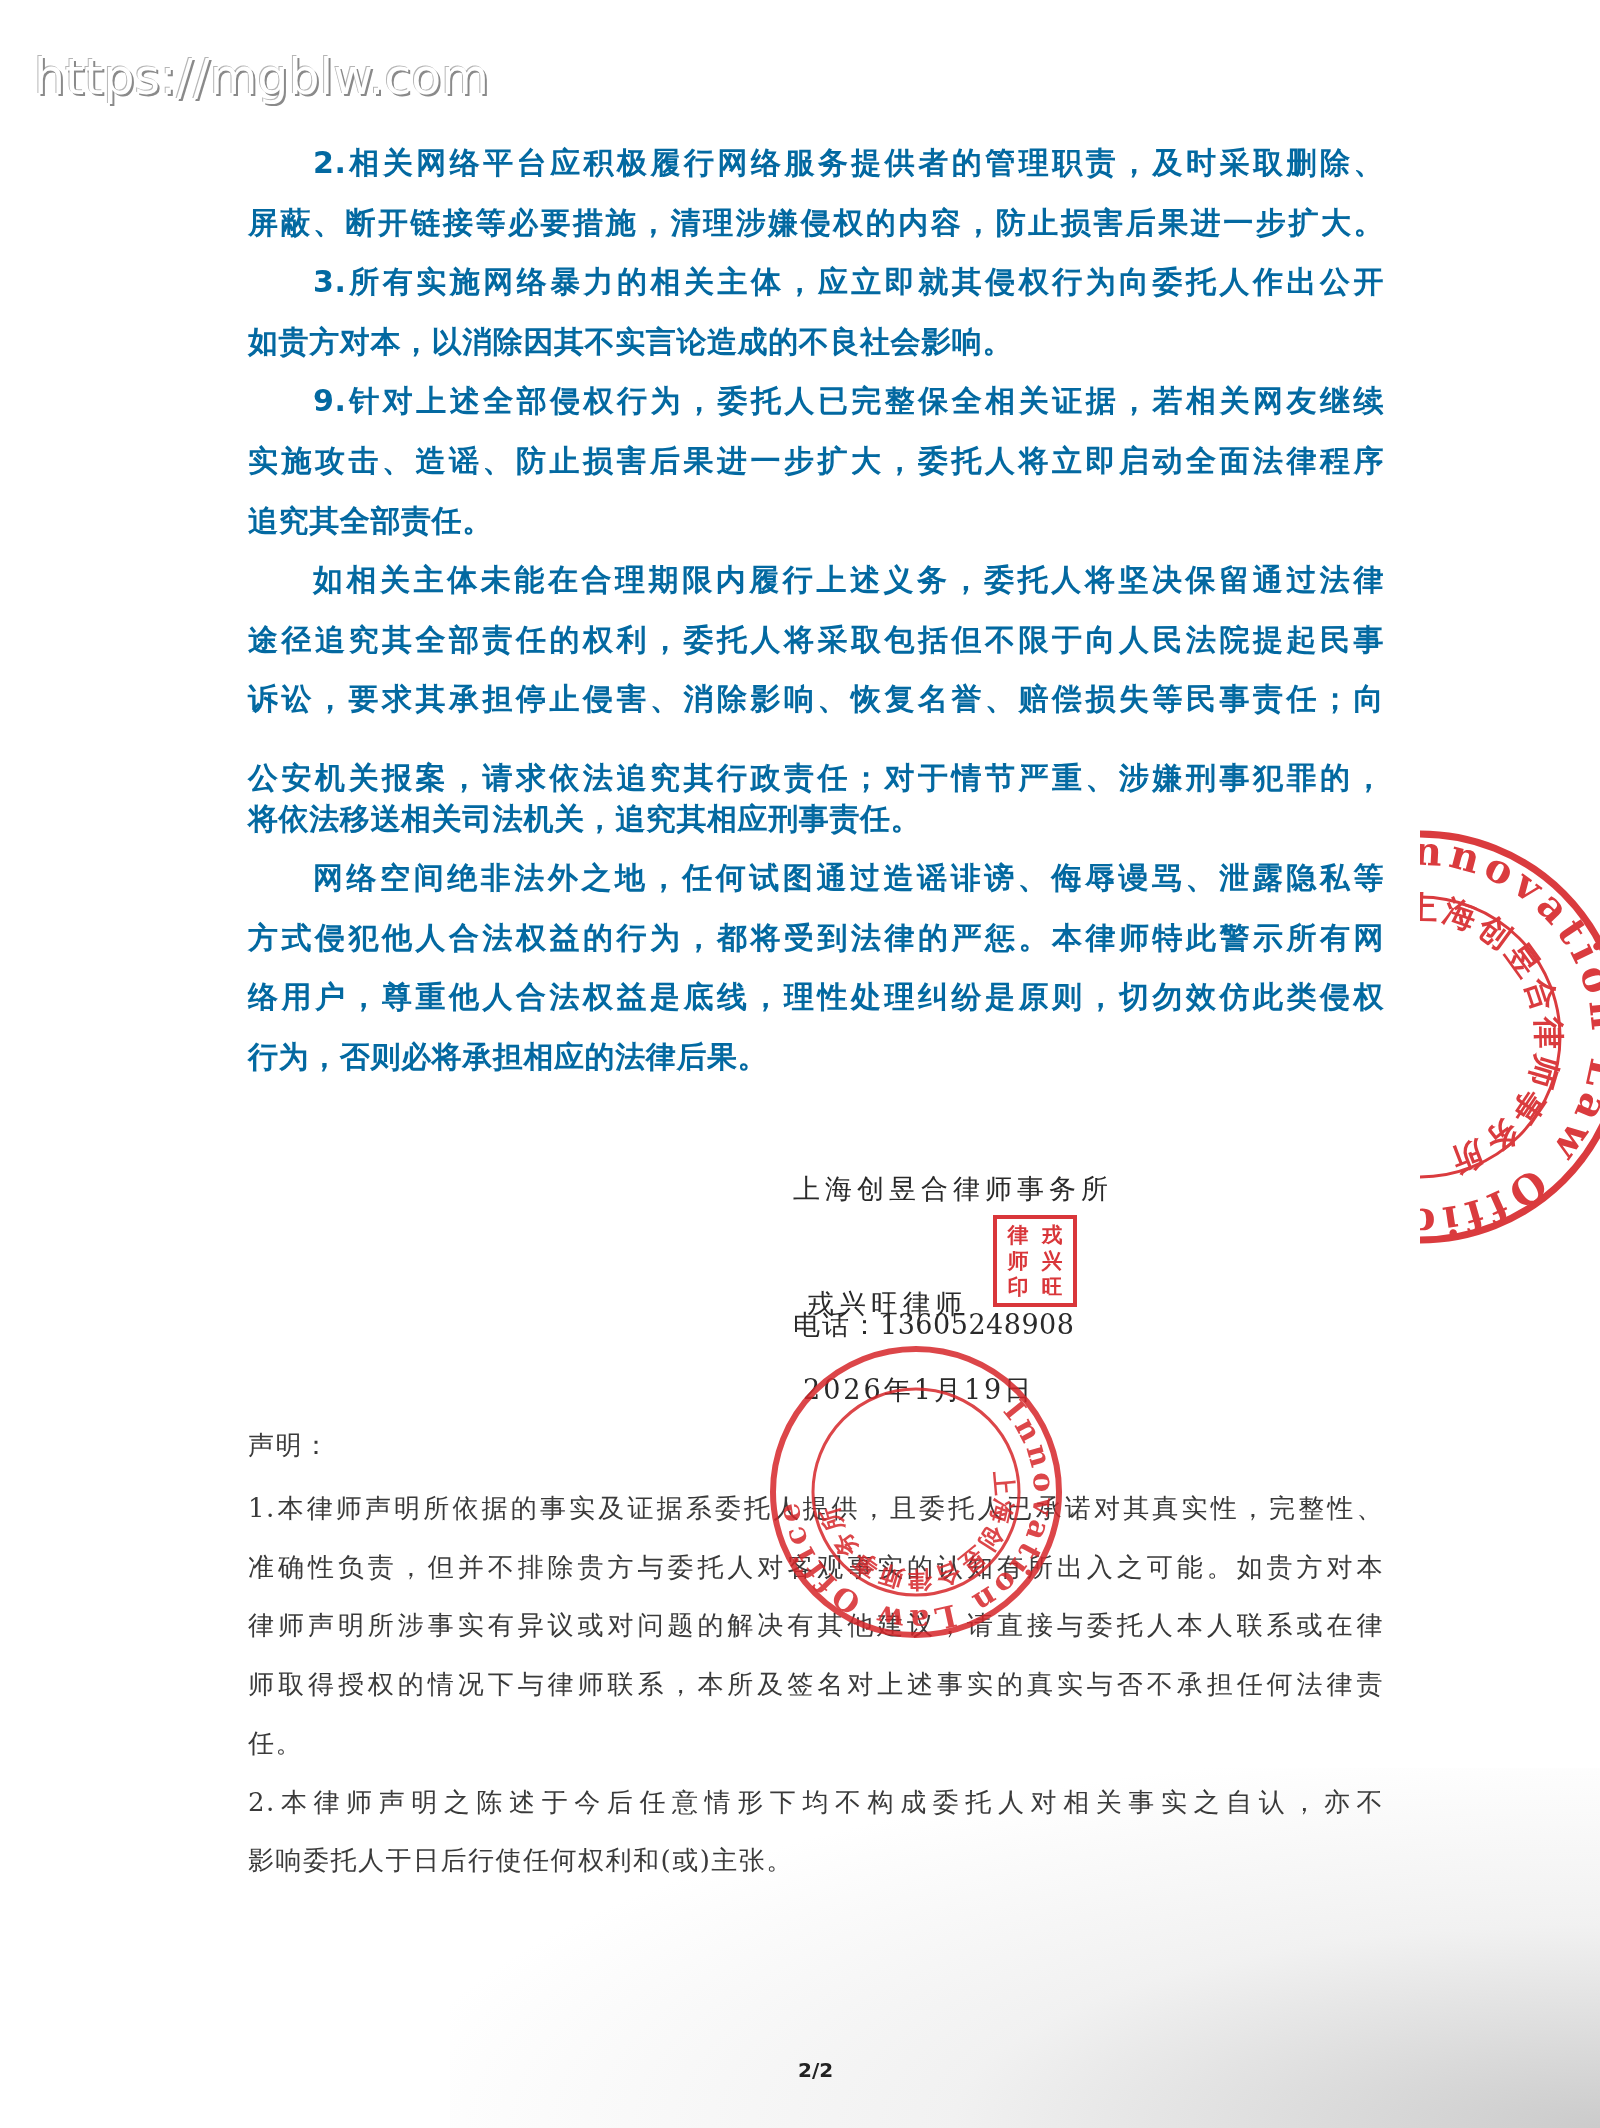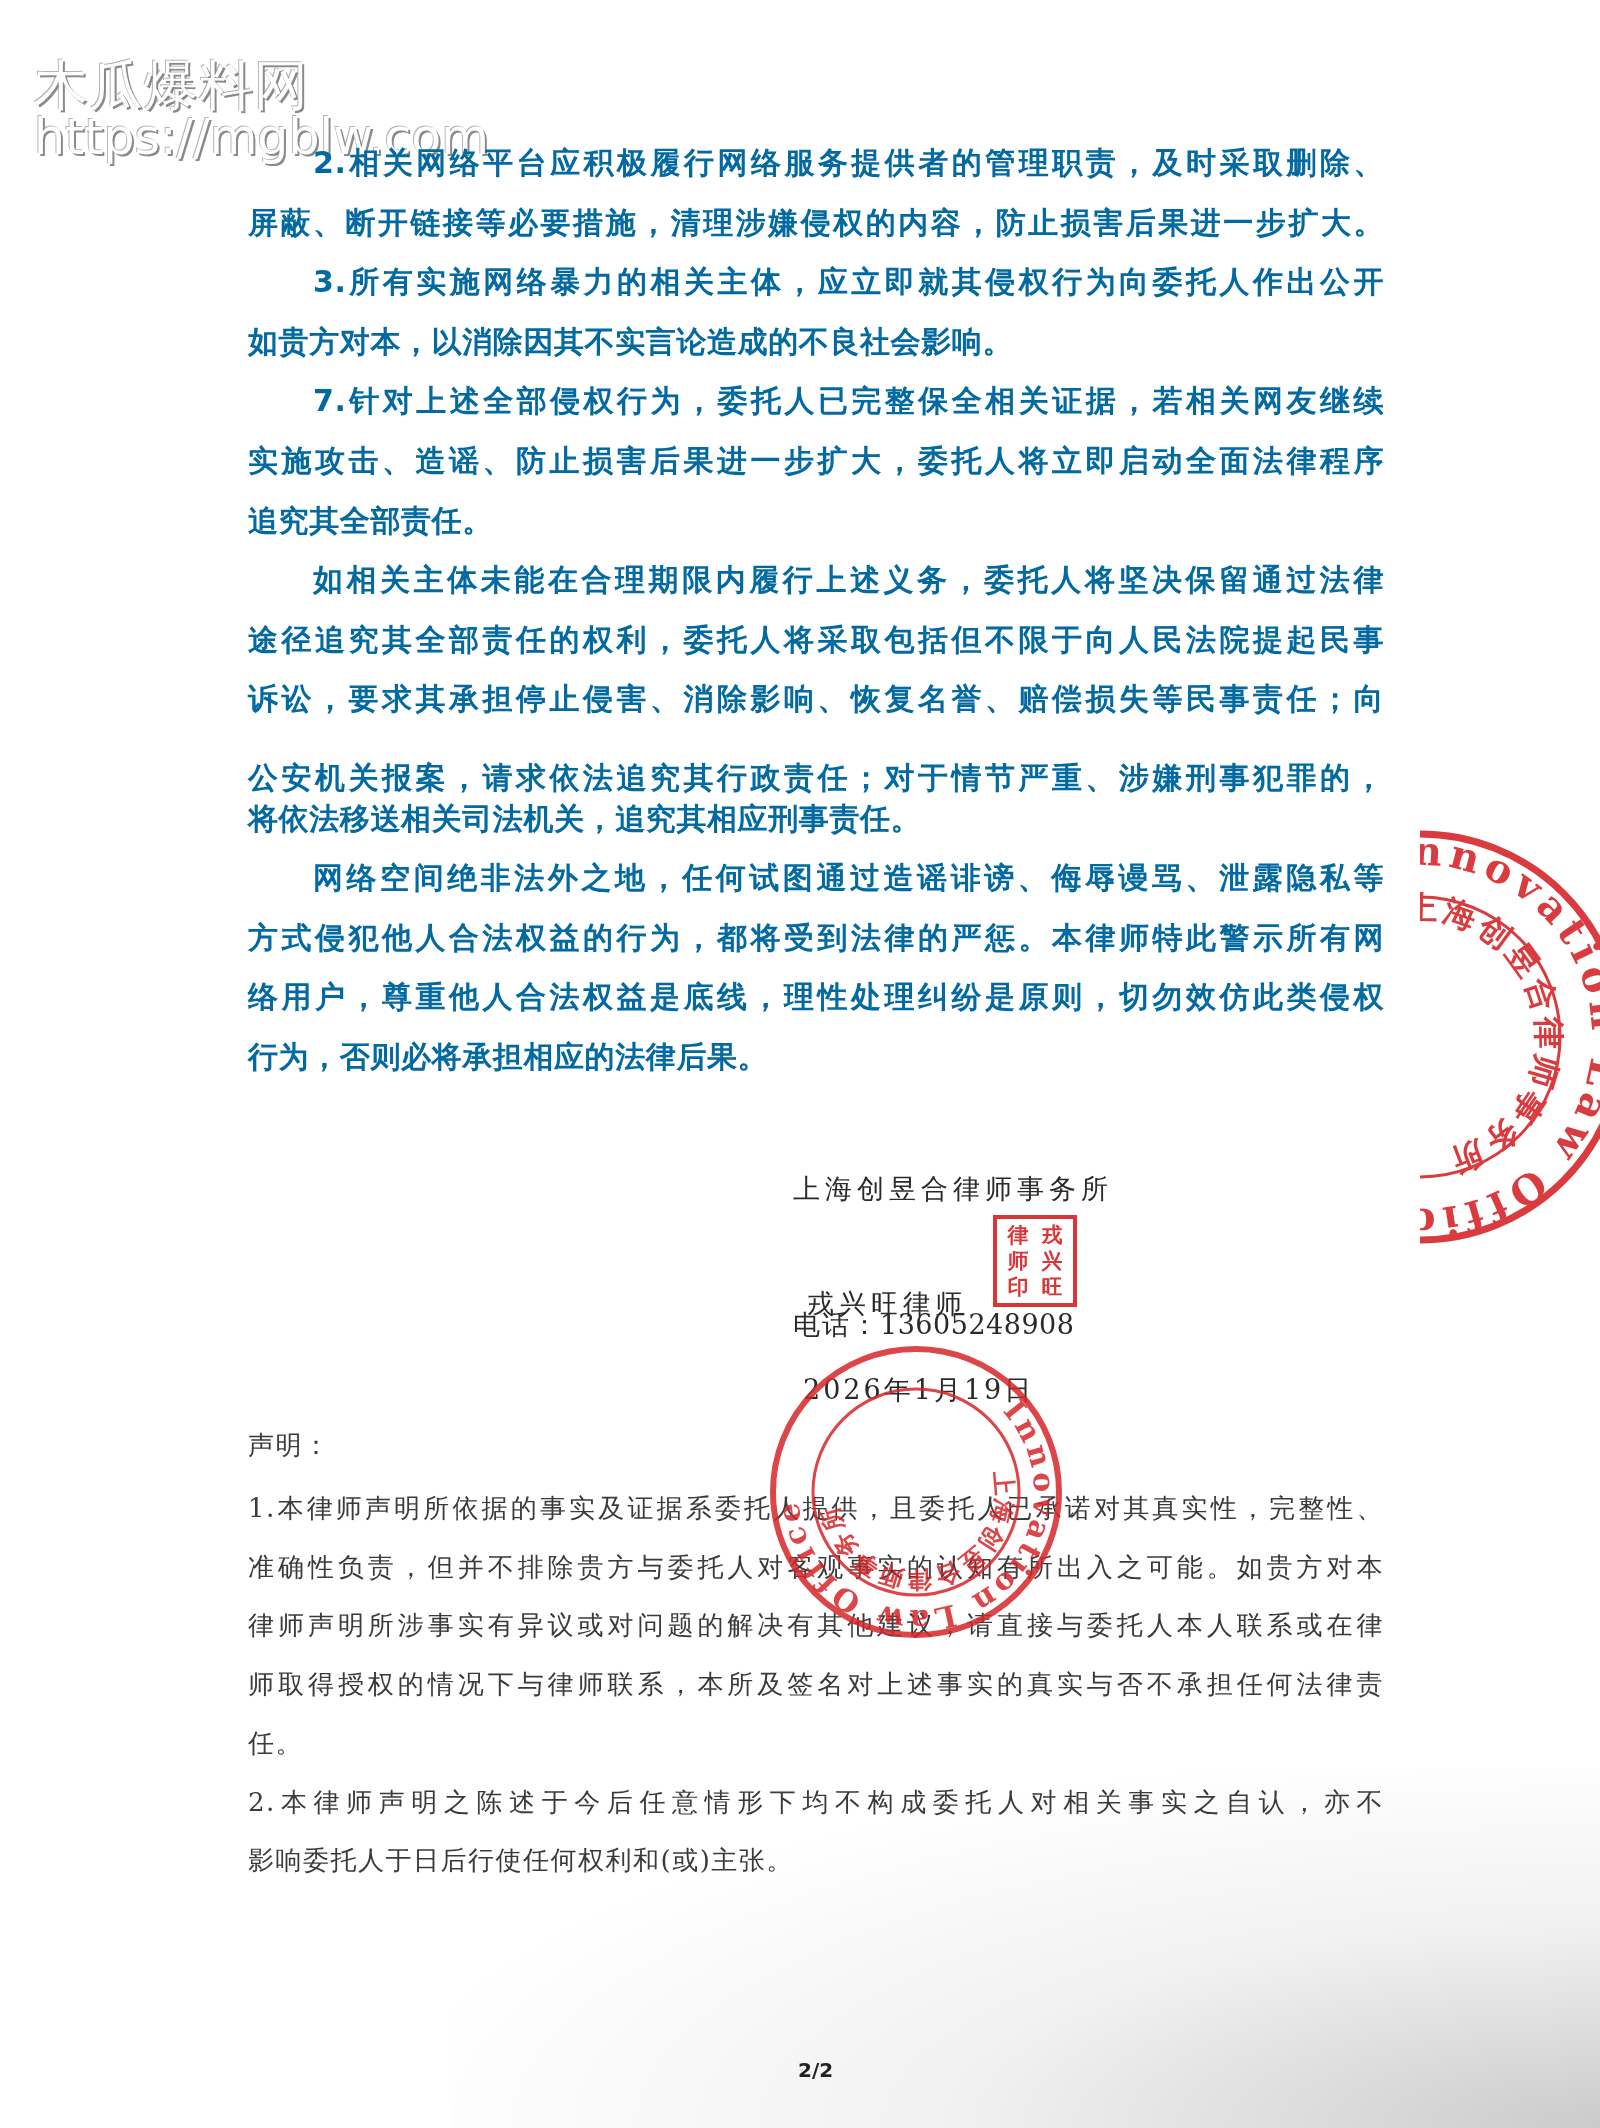--- a/index.html
+++ b/index.html
@@ -57,30 +57,29 @@
     color: #d6262a; font-family: "DejaVu Sans", sans-serif; font-size: 21px; font-weight: bold;
     padding: 3px 4px; text-align: center; line-height: 26px; opacity: 0.92;
   }
 </style>
 </head>
 <body>
 
 <div class="page-shade"></div>
 
 <div class="watermark">
-  <div class="wm-title">木瓜爆料网</div>
   <div class="wm-url">https://mgblw.com</div>
 </div>
 
 <div id="body-lines">
     <div class="body-line indent" style="top: 143px;">2.相关网络平台应积极履行网络服务提供者的管理职责，及时采取删除、</div>
     <div class="body-line" style="top: 203px;">屏蔽、断开链接等必要措施，清理涉嫌侵权的内容，防止损害后果进一步扩大。</div>
     <div class="body-line indent" style="top: 262px;">3.所有实施网络暴力的相关主体，应立即就其侵权行为向委托人作出公开</div>
     <div class="body-line last" style="top: 322px;">如贵方对本，以消除因其不实言论造成的不良社会影响。</div>
-    <div class="body-line indent" style="top: 381px;">7.针对上述全部侵权行为，委托人已完整保全相关证据，若相关网友继续</div>
+    <div class="body-line indent" style="top: 381px;">9.针对上述全部侵权行为，委托人已完整保全相关证据，若相关网友继续</div>
     <div class="body-line" style="top: 441px;">实施攻击、造谣、防止损害后果进一步扩大，委托人将立即启动全面法律程序</div>
     <div class="body-line last" style="top: 501px;">追究其全部责任。</div>
     <div class="body-line indent" style="top: 560px;">如相关主体未能在合理期限内履行上述义务，委托人将坚决保留通过法律</div>
     <div class="body-line" style="top: 620px;">途径追究其全部责任的权利，委托人将采取包括但不限于向人民法院提起民事</div>
     <div class="body-line" style="top: 679px;">诉讼，要求其承担停止侵害、消除影响、恢复名誉、赔偿损失等民事责任；向</div>
     <div class="body-line" style="top: 739px; margin-top: 19px;">公安机关报案，请求依法追究其行政责任；对于情节严重、涉嫌刑事犯罪的，</div>
     <div class="body-line last" style="top: 799px;">将依法移送相关司法机关，追究其相应刑事责任。</div>
     <div class="body-line indent" style="top: 858px;">网络空间绝非法外之地，任何试图通过造谣诽谤、侮辱谩骂、泄露隐私等</div>
     <div class="body-line" style="top: 918px;">方式侵犯他人合法权益的行为，都将受到法律的严惩。本律师特此警示所有网</div>
     <div class="body-line" style="top: 977px;">络用户，尊重他人合法权益是底线，理性处理纠纷是原则，切勿效仿此类侵权</div>

